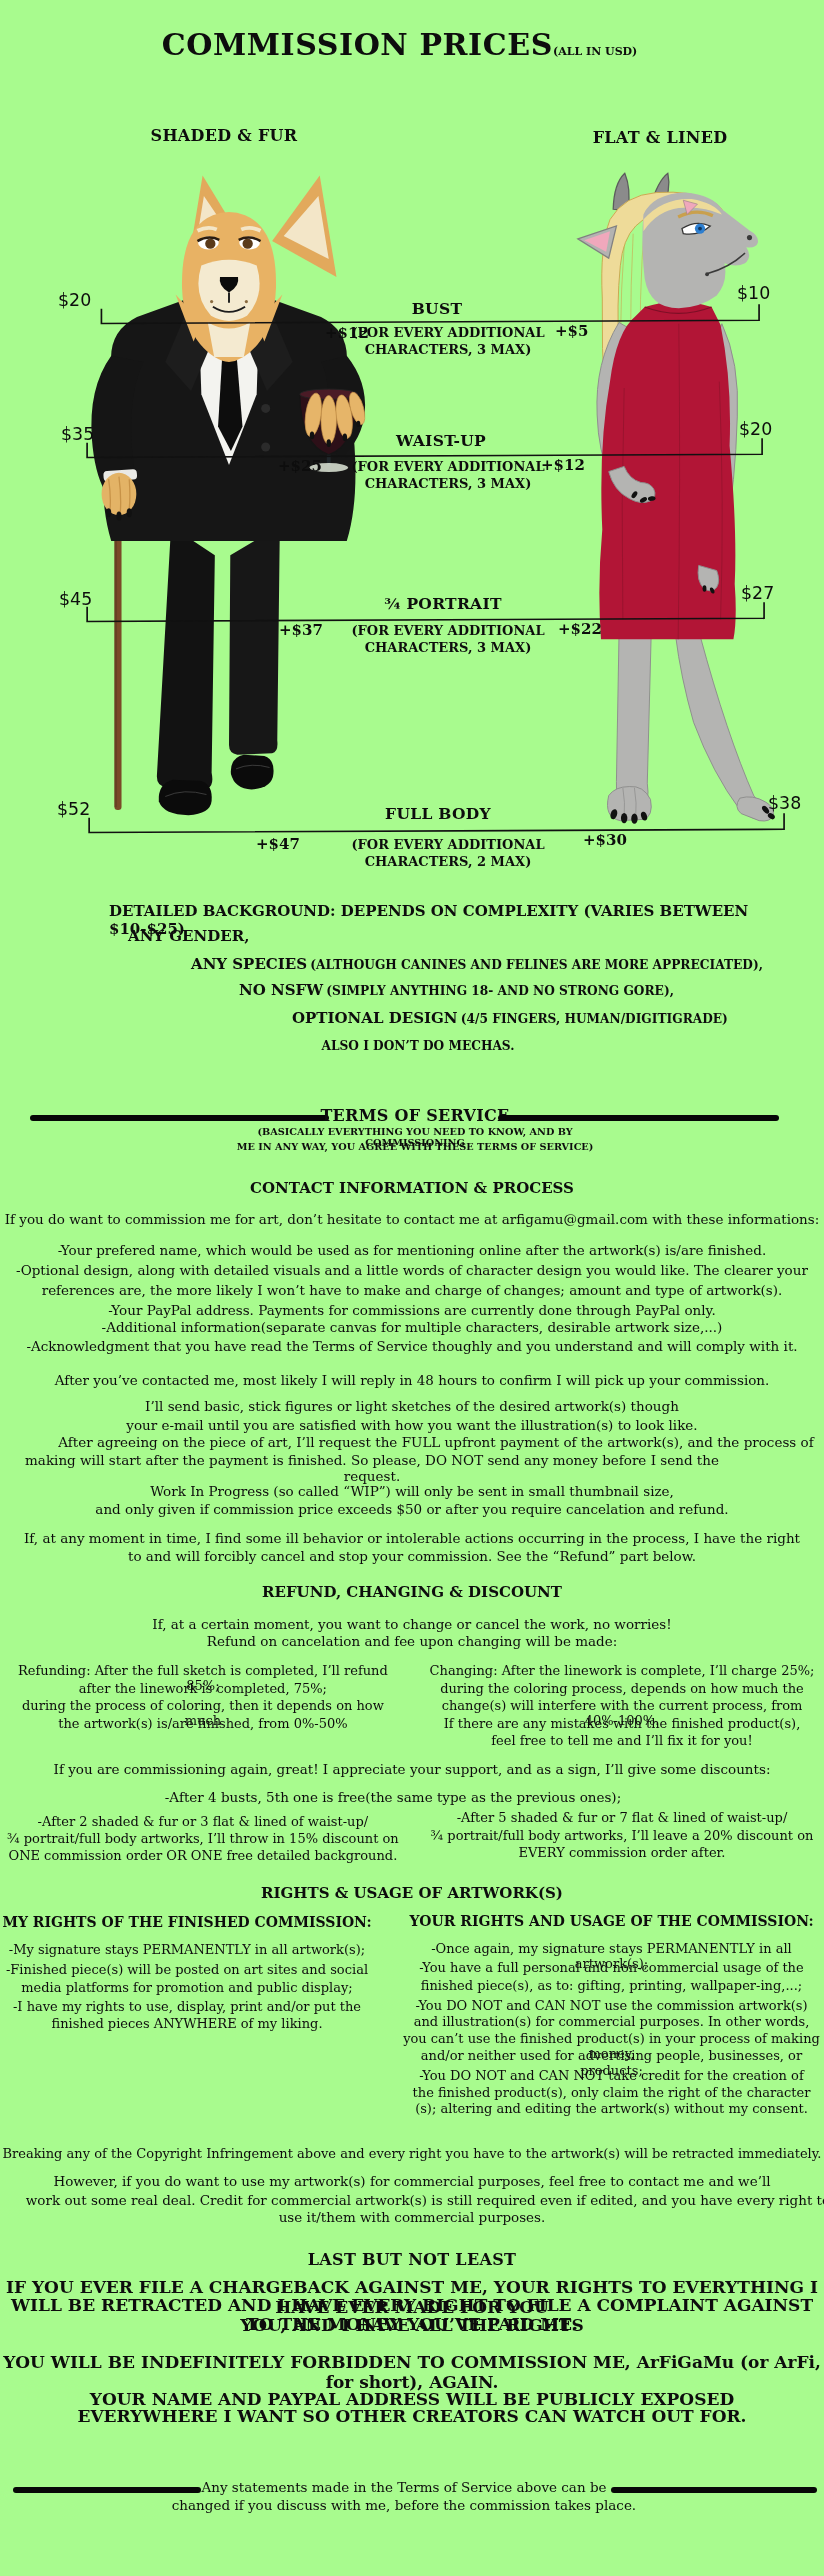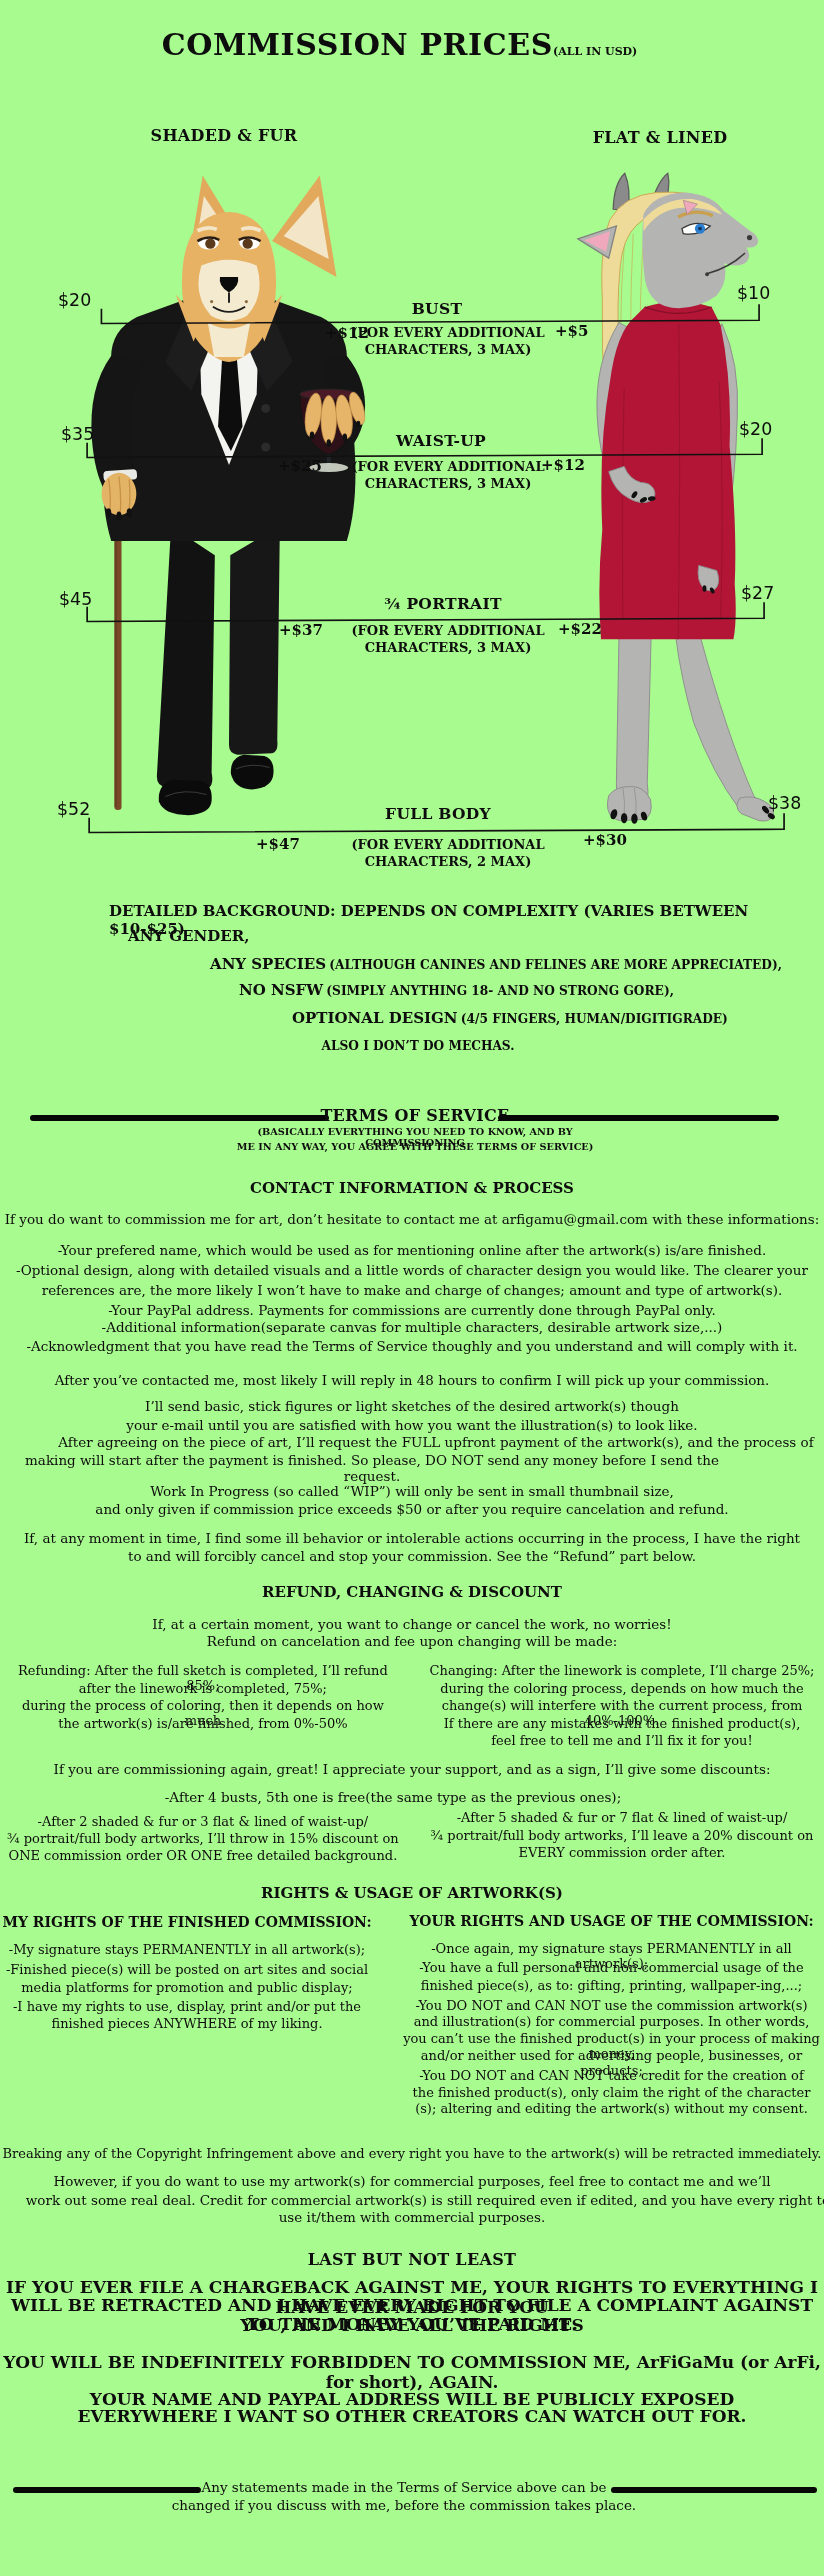--- a/index.html
+++ b/index.html
@@ -231,21 +231,21 @@
   <div class="abs ctr tierlabel" style="left:245px;top:804px;width:386px;">FULL BODY</div>
   <div class="abs addon" style="left:256px;top:835px;">+$47</div>
   <div class="abs ctr tiernote" style="left:255px;top:837px;width:386px;">
       <div>(FOR EVERY ADDITIONAL</div>
       <div>CHARACTERS, 2 MAX)</div>
     </div>
   <div class="abs addon" style="left:583px;top:831px;">+$30</div>
 
   <div class="abs g-big" style="left:109px;top:902px;">DETAILED BACKGROUND: DEPENDS ON COMPLEXITY (VARIES BETWEEN $10-$25)</div>
   <div class="abs g-big" style="left:128px;top:927px;">ANY GENDER,</div>
-  <div class="abs" style="left:191px;top:955px;margin-left:19px;"><span class="g-big">ANY SPECIES</span> <span class="g-small">(ALTHOUGH CANINES AND FELINES ARE MORE APPRECIATED),</span></div>
+  <div class="abs" style="left:191px;top:955px;"><span class="g-big">ANY SPECIES</span> <span class="g-small">(ALTHOUGH CANINES AND FELINES ARE MORE APPRECIATED),</span></div>
   <div class="abs" style="left:239px;top:981px;"><span class="g-big">NO NSFW</span> <span class="g-small">(SIMPLY ANYTHING 18- AND NO STRONG GORE),</span></div>
   <div class="abs" style="left:292px;top:1009px;"><span class="g-big">OPTIONAL DESIGN</span> <span class="g-small">(4/5 FINGERS, HUMAN/DIGITIGRADE)</span></div>
   <div class="abs ctr g-small" style="left:225px;top:1039px;width:386px;">ALSO I DON’T DO MECHAS.</div>
 
   <div class="abs bar" style="left:30px;top:1115px;width:299px;"></div>
   <div class="abs ctr h1" style="left:222px;top:1106px;width:386px;">TERMS OF SERVICE</div>
   <div class="abs bar" style="left:498px;top:1115px;width:281px;"></div>
   <div class="abs ctr sub" style="left:222px;top:1126px;width:386px;">(BASICALLY EVERYTHING YOU NEED TO KNOW, AND BY COMMISSIONING</div>
   <div class="abs ctr sub" style="left:222px;top:1141px;width:386px;">ME IN ANY WAY, YOU AGREE WITH THESE TERMS OF SERVICE)</div>
 

